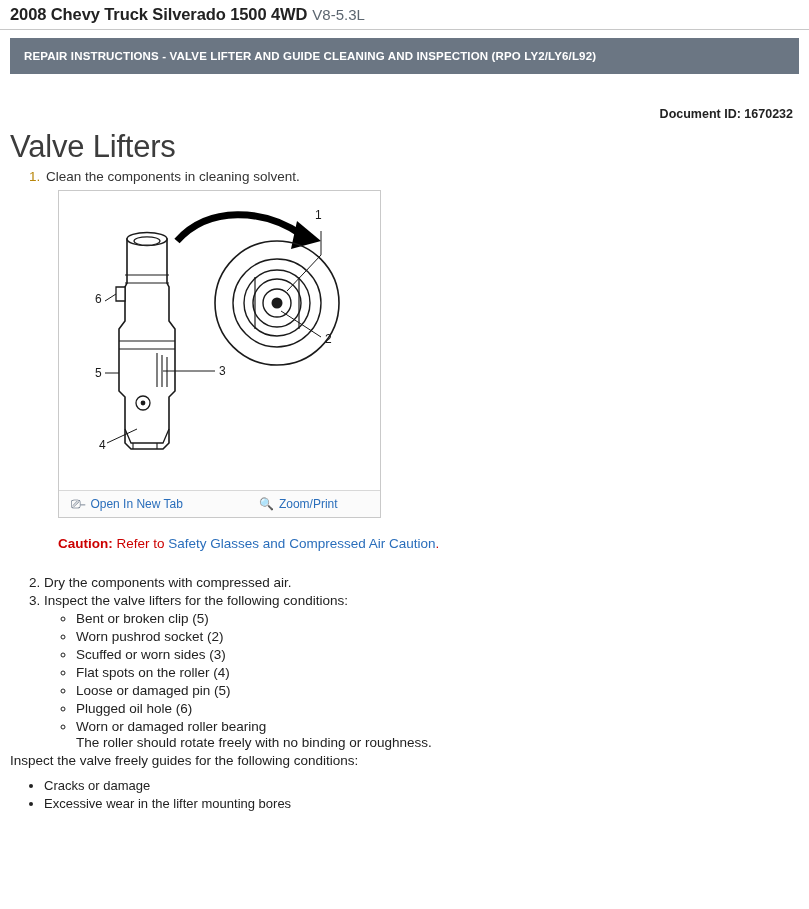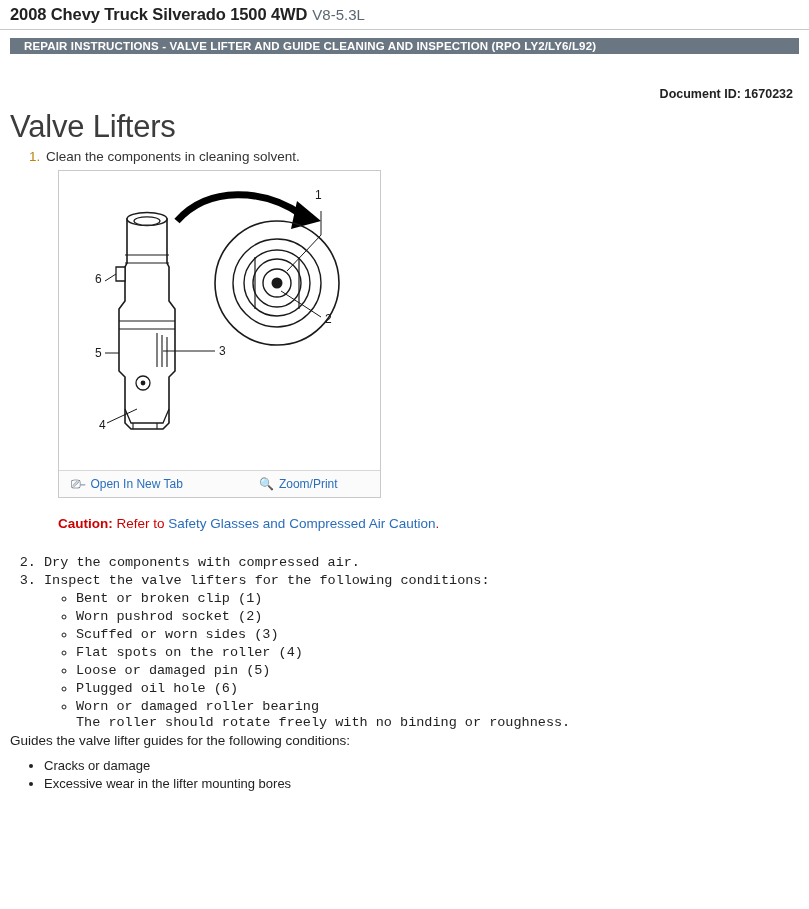--- a/index.html
+++ b/index.html
@@ -37,21 +37,21 @@
     font-weight: normal;
     color: #5c6670;
     margin-left: 5px;
   }
 
   
   .doc-titlebar {
     margin: 8px 10px 0 10px;
     background: #6b7683;
     color: #ffffff;
-    height: 16px;
+    height: 36px;
     display: flex;
     align-items: center;
     padding: 0 14px;
     box-sizing: border-box;
   }
   .doc-titlebar-text {
     font-size: 11.5px;
     font-weight: bold;
     letter-spacing: 0.15px;
   }
@@ -162,21 +162,20 @@
     color: #2a6ebb;
     text-decoration: none;
   }
 
   ol.steps-cont {
     margin: 24px 0 0 0;
     padding-left: 34px;
     font-size: 13.5px;
     color: #222;
     list-style-type: decimal;
-    font-family: Liberation Mono, monospace;
   }
   ol.steps-cont > li {
     margin: 3px 0;
   }
 
   ul.conditions {
     list-style-type: circle;
     margin: 2px 0 0 0;
     padding-left: 32px;
     font-size: 13.5px;
@@ -304,21 +303,21 @@
     <span class="caution-text">Refer to</span>
     <a class="caution-link" href="#">Safety Glasses and Compressed Air Caution</a><span class="caution-text">.</span>
   </div>
 
   <ol class="steps-cont" start="2">
     <li>Dry the components with compressed air.</li>
     <li>
       <span>Inspect the valve lifters for the following conditions:</span>
       <ul class="conditions">
         <li>
-          <span>Bent or broken clip (1)</span>
+          <span>Bent or broken clip (5)</span>
         </li>
         <li>
           <span>Worn pushrod socket (2)</span>
         </li>
         <li>
           <span>Scuffed or worn sides (3)</span>
         </li>
         <li>
           <span>Flat spots on the roller (4)</span>
         </li>
@@ -329,19 +328,19 @@
           <span>Plugged oil hole (6)</span>
         </li>
         <li>
           <span>Worn or damaged roller bearing</span>
           <div class="sub-note">The roller should rotate freely with no binding or roughness.</div>
         </li>
       </ul>
     </li>
   </ol>
 
-  <p class="lead">Guides the valve lifter guides for the following conditions:</p>
+  <p class="lead">Inspect the valve freely guides for the following conditions:</p>
   <ul class="guides">
     <li>Cracks or damage</li>
     <li>Excessive wear in the lifter mounting bores</li>
   </ul>
 
 </div>
 
 </body></html>

